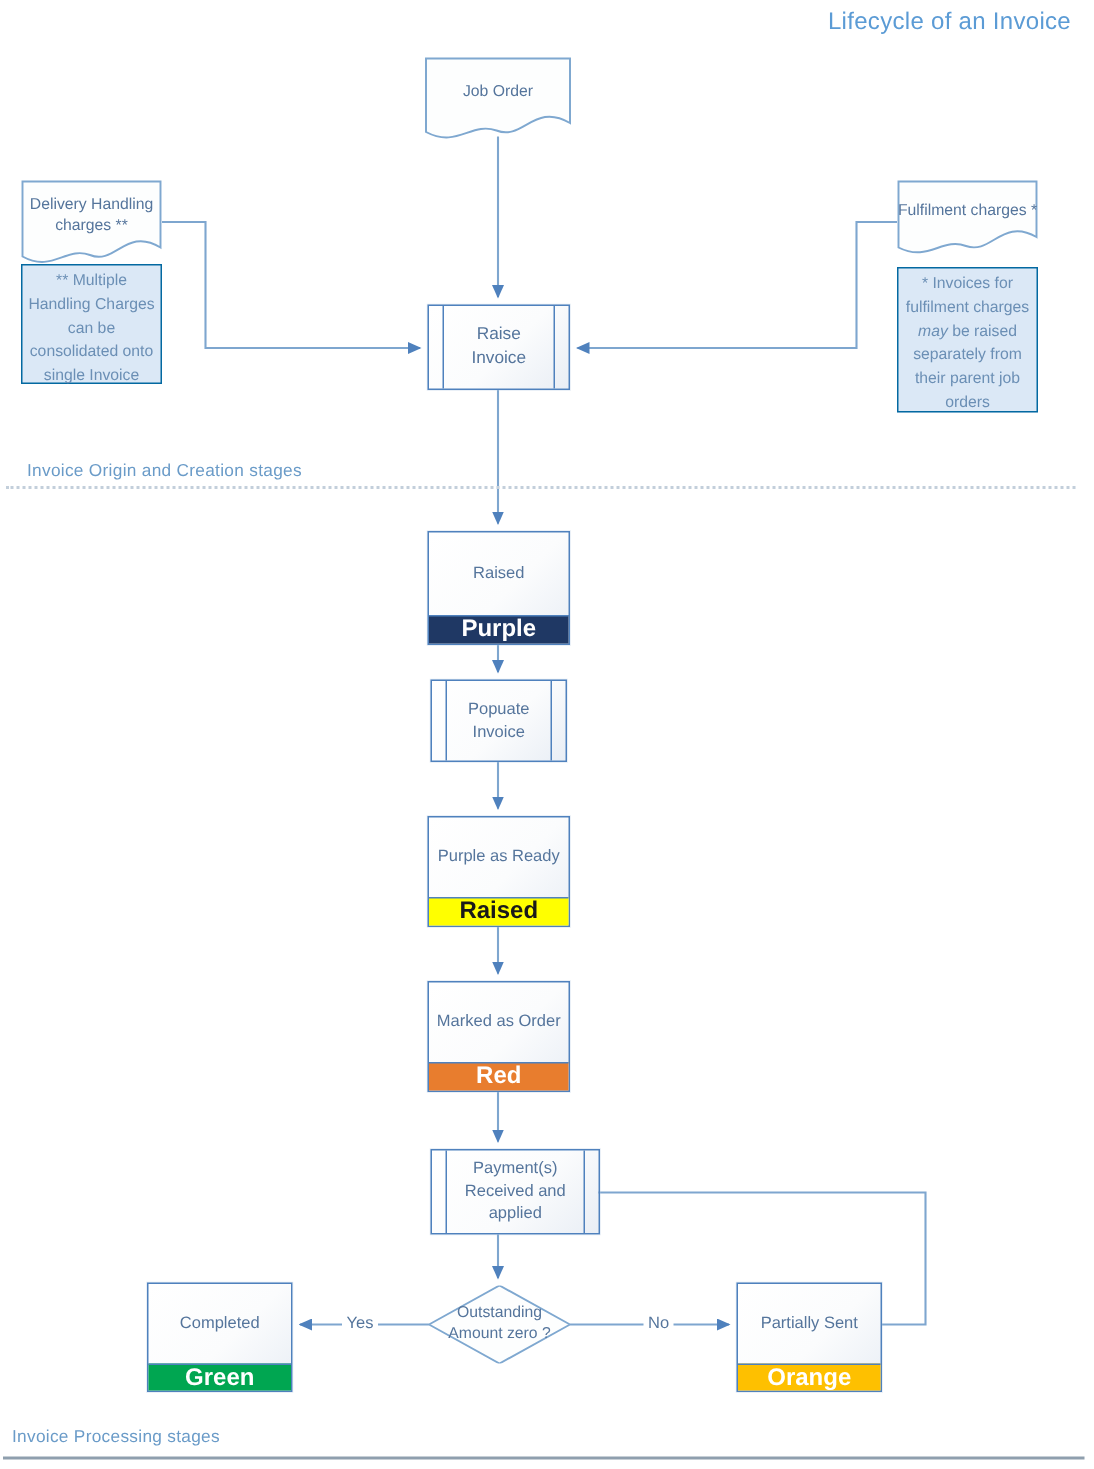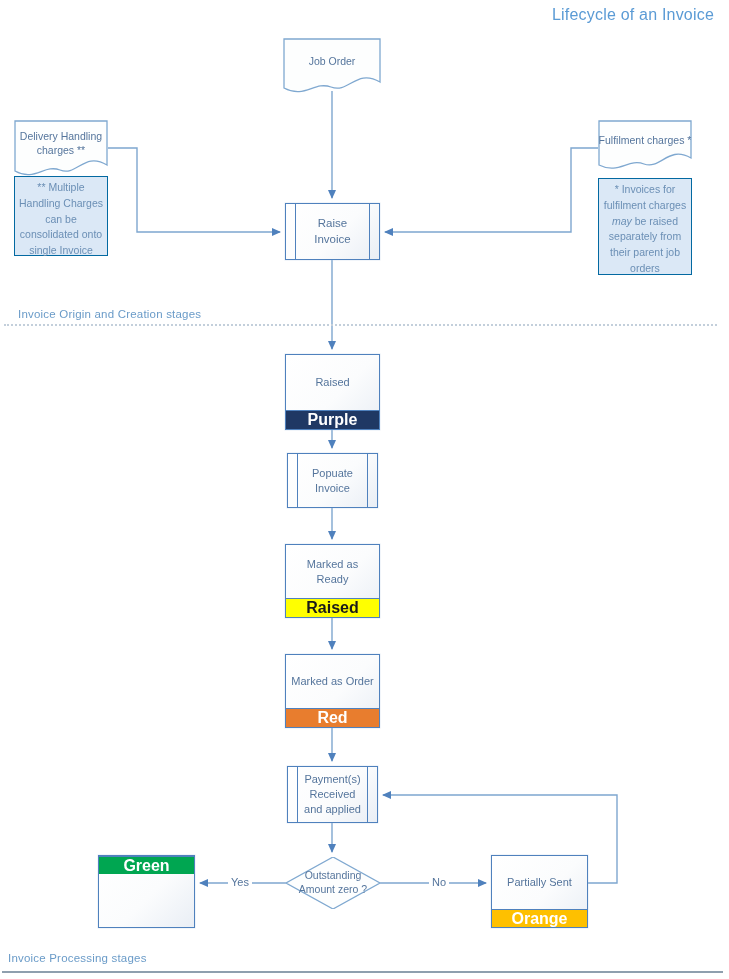--- a/index.html
+++ b/index.html
@@ -152,46 +152,47 @@
     <div class="statusbar" style="background: rgb(31, 56, 100);">Purple</div>
   </div>
 
   <div class="flowbox predef" style="left:287px; top:453px; width:91px; height:55px;">
     <span class="innerline left"></span>
     <span class="innerline right"></span>
     <div class="label">Popuate Invoice</div>
   </div>
 
   <div class="flowbox" style="left:285px; top:544px; width:95px; height:74px;">
-    <div class="label">Marked as Ready</div>
+    <div class="label">Purple as Ready</div>
     <div class="statusbar darktext" style="background: rgb(255, 255, 0);">Raised</div>
   </div>
 
   <div class="flowbox" style="left:285px; top:654px; width:95px; height:74px;">
     <div class="label">Marked as Order</div>
     <div class="statusbar" style="background: rgb(232, 125, 46);">Red</div>
   </div>
 
-  <div class="flowbox predef" style="left:287px; top:766px; width:91px; height:57px;">
+  <div class="flowbox predef" style="left:287px; top:766px; width:113px; height:57px;">
     <span class="innerline left"></span>
     <span class="innerline right"></span>
     <div class="label">Payment(s) Received and applied</div>
   </div>
 
   <div class="diamond-wrap" style="left:286px; top:857px; width:94px; height:52px;">
     <svg width="94" height="52" viewBox="0 0 94 52">
       <polygon points="0,26 47,0 94,26 47,52" fill="#fdfefe" stroke="#7fa8d0" stroke-width="1.3"></polygon>
     </svg>
     <div class="diamond-label">Outstanding Amount zero ?</div>
   </div>
 
   <div class="edge-label" style="left:228px; top:876px;">Yes</div>
   <div class="edge-label" style="left:429px; top:876px;">No</div>
 
   <div class="flowbox" style="left:98px; top:855px; width:97px; height:73px;">
+    <div class="label">Completed</div>
     <div class="statusbar" style="height: 18px; background: rgb(0, 166, 81);">Green</div>
   </div>
 
   <div class="flowbox" style="left:491px; top:855px; width:97px; height:73px;">
     <div class="label">Partially Sent</div>
     <div class="statusbar" style="height: 18px; background: rgb(254, 192, 0);">Orange</div>
   </div>
 
   <div class="section-label" style="left:8px; top:952px;">Invoice Processing stages</div>
   <div class="divider-solid" style="top:971px;"></div>

